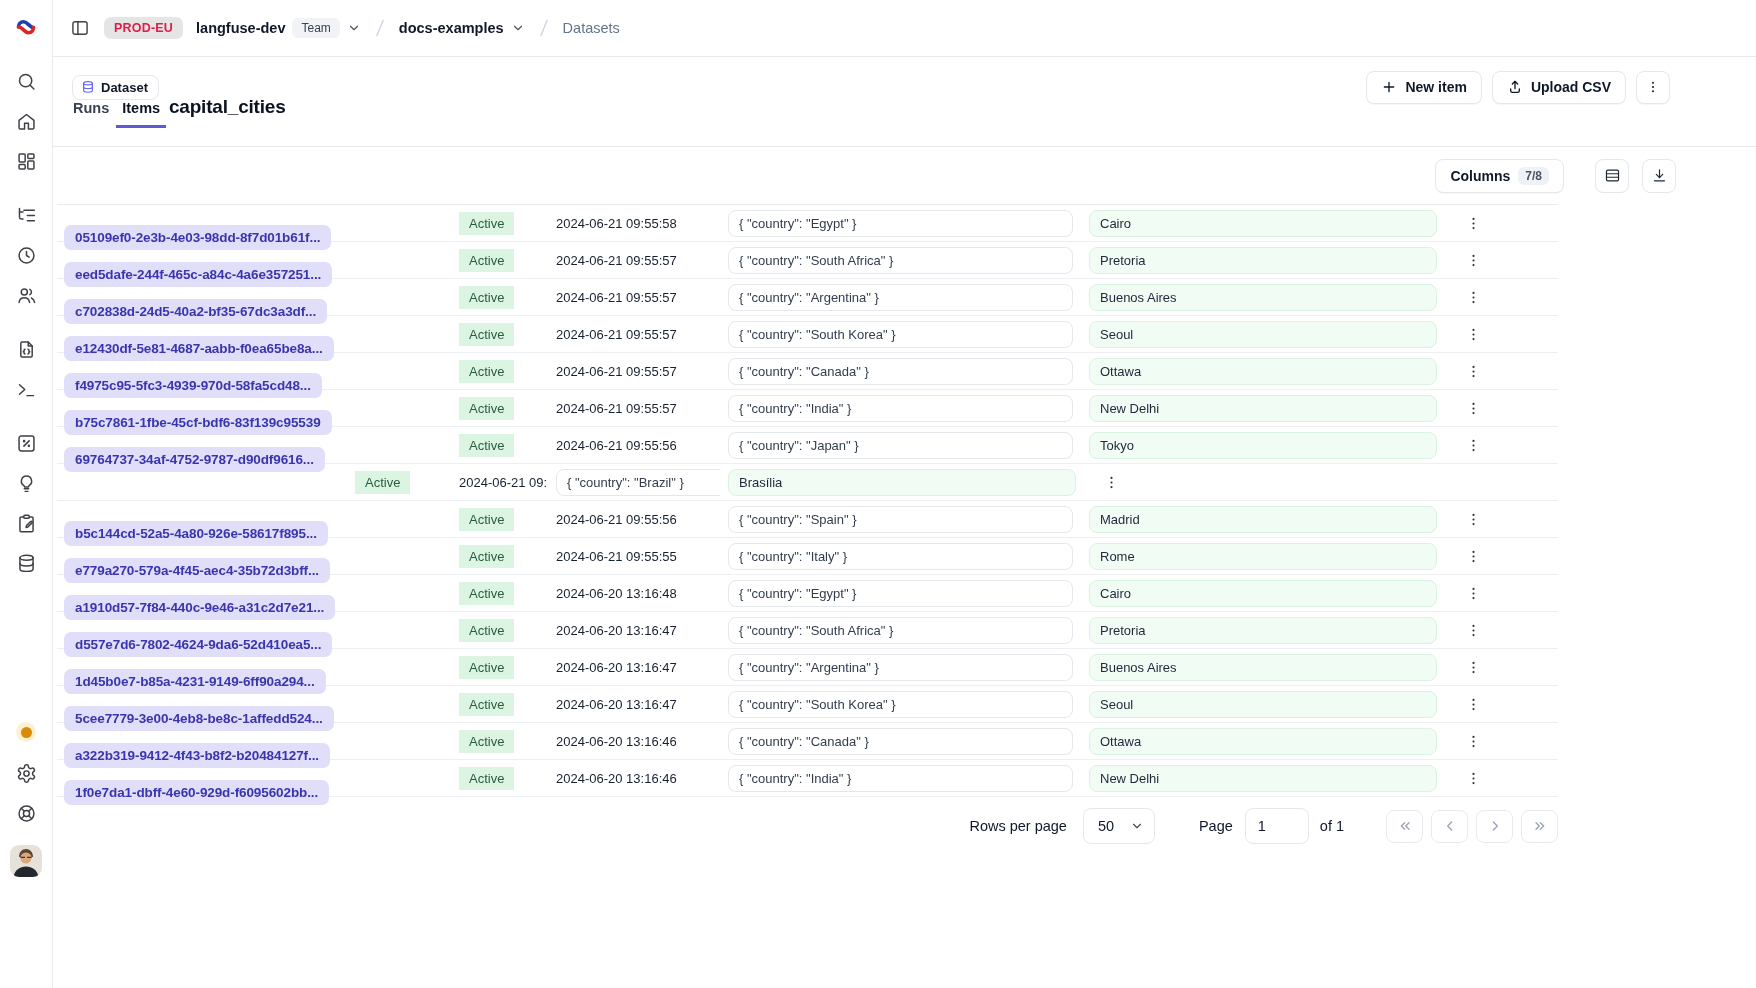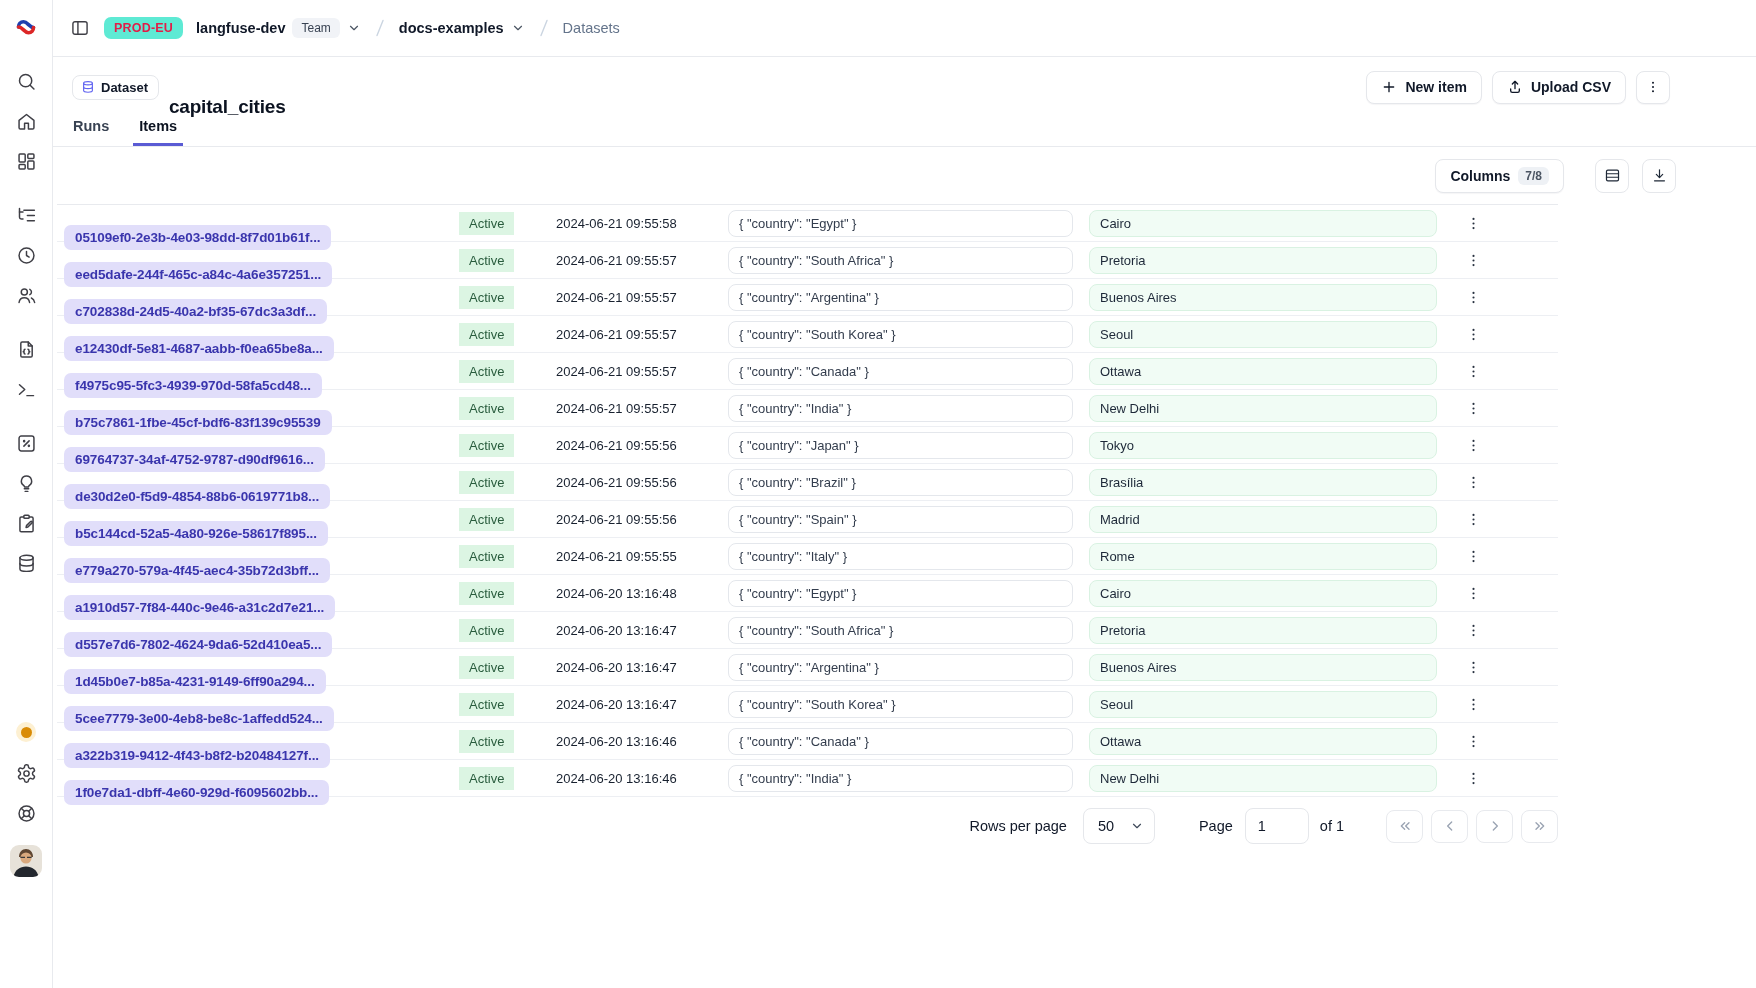--- a/index.html
+++ b/index.html
@@ -25,21 +25,21 @@
 
   
   .main { flex:1; display:flex; flex-direction:column; }
 
   
   .topbar { height:57px; flex-shrink:0; border-bottom:1px solid #e8eaee;
     display:flex; align-items:center; padding:0 16px 0 12px; gap:9px; }
   .panel-toggle { width:30px; height:30px; display:flex; align-items:center; justify-content:center;
     background:none; border:none; color:#3f3f46; cursor:pointer; border-radius:6px; }
   .panel-toggle svg { width:20px; height:20px; }
-  .env-badge { background:#5eead4; color:#e11d48; font-size:12.5px; font-weight:700;
+  .env-badge { background:#e5e5e5; color:#e11d48; font-size:12.5px; font-weight:700;
     padding:4px 10px; border-radius:7px; letter-spacing:0.2px; }
   .org-name { font-size:14.5px; font-weight:600; color:#101828; margin-left:4px; }
   .type-badge { background:#f1f3f7; color:#384252; font-size:12px; font-weight:500;
     padding:3px 9px; border-radius:6px; }
   .crumb-chevron { color:#4b5563; display:flex; align-items:center; cursor:pointer; }
   .crumb-chevron svg { width:14px; height:14px; }
   .crumb-sep { display:flex; align-items:center; margin:0 2px; }
   .crumb-group { display:flex; align-items:center; gap:7px; cursor:pointer; }
   .project-name { font-size:14.5px; font-weight:600; color:#101828; }
   .crumb-page { font-size:14.5px; color:#64748b; }
@@ -54,21 +54,21 @@
   .head-actions { margin-left:auto; display:flex; align-items:center; gap:10px; }
   .btn { display:flex; align-items:center; gap:8px; height:33px; padding:0 14px;
     background:#fff; border:1px solid #e5e7eb; border-radius:8px; font-size:14px; font-weight:600;
     color:#101828; cursor:pointer; box-shadow:0 1px 1px rgba(16,24,40,0.04);
     font-family:"Liberation Sans", sans-serif; }
   .btn svg { width:16px; height:16px; color:#101828; }
   .btn.icon-only { width:34px; padding:0; justify-content:center; }
 
   
   .tabs-row { height:40px; flex-shrink:0; border-bottom:1px solid #e8eaee;
-    display:flex; align-items:flex-end; gap:30px; padding:0 0 0 20px; }
+    display:flex; align-items:flex-end; gap:13px; padding:0 0 18px 20px; }
   .tab { font-size:14.5px; font-weight:600; padding-bottom:12px; position:relative; cursor:pointer;
     background:none; border:none; font-family:"Liberation Sans", sans-serif; }
   .tab.inactive { color:#384252; }
   .tab.active { color:#0b1220; }
   .tab.active::after { content:""; position:absolute; left:-6px; right:-6px; bottom:0; height:3px;
     background:#5a5bd4; }
 
   
   .toolbar { height:57px; flex-shrink:0; display:flex; align-items:center;
     justify-content:flex-end; gap:13px; padding-right:80px; }
@@ -537,23 +537,20 @@
         <svg viewBox="0 0 24 24" fill="currentColor">
                   <circle cx="12" cy="5.5" r="1.5"></circle>
                   <circle cx="12" cy="12" r="1.5"></circle>
                   <circle cx="12" cy="18.5" r="1.5"></circle>
                 </svg>
       </button>
     </div>
   </div>
 
   <div class="tr">
-    <div class="td first">
-      <span class="id-pill">de30d2e0-f5d9-4854-88b6-0619771b8...</span>
-    </div>
     <div class="td"></div>
     <div class="td">
       <span class="status-badge">Active</span>
     </div>
     <div class="td created-at">2024-06-21 09:55:56</div>
     <div class="td">
       <div class="io-box input-box">{ "country": "Brazil" }</div>
     </div>
     <div class="td">
       <div class="io-box expected-box">Brasília</div>

